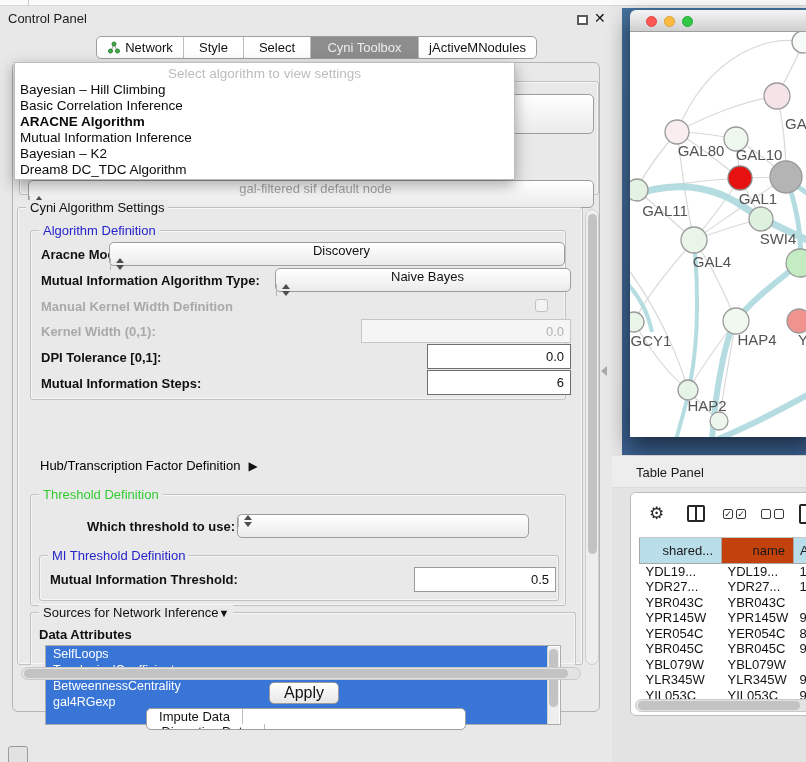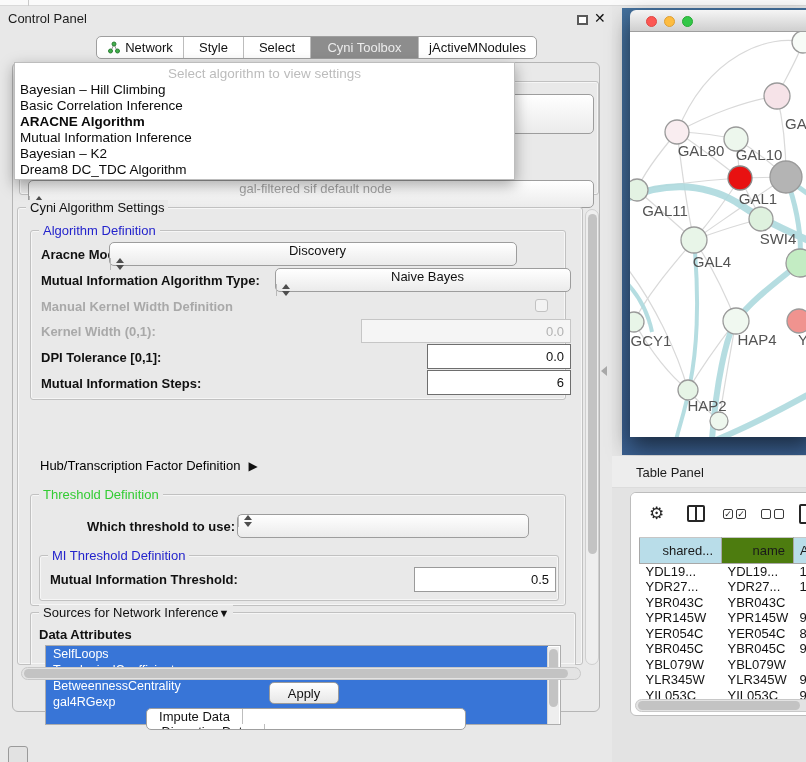--- a/index.html
+++ b/index.html
@@ -50,21 +50,21 @@
 
   .vscroll { background:#eeeeee; border:1px solid #cfcfcf; border-radius:7px; }
   .vthumb { position:absolute; left:1px; width:9px; background:#c3c3c3; border-radius:5px; }
   .hscroll { background:#e3e3e3; border:1px solid #c8c8c8; border-radius:7px; }
   .hthumb { position:absolute; top:1px; height:9px; background:#c3c3c3; border-radius:5px; }
 
   .listbox { background:#fff; border:1px solid #adadad; overflow:hidden; }
   .litem { height:16px; line-height:16px; font-size:12.5px; color:#fff; padding-left:7px; }
 
   .btn { background:linear-gradient(#ffffff,#e7e7e7); border:1px solid #9b9b9b; border-radius:5px;
-         font-size:13px; color:#111; display:flex; align-items:center; justify-content:center; }
+         font-size:16px; color:#111; display:flex; align-items:center; justify-content:center; }
 
   
   #algo-dropdown { left:14px; top:56px; width:501px; height:118px; background:#fff; border:1px solid #bdbdbd;
                    box-shadow:0 5px 14px rgba(0,0,0,.35); z-index:50; }
   #dd-placeholder { text-align:center; font-size:13.5px; color:#bcbcbc; padding-top:3px; height:19px; }
   .dd-item { font-size:13.5px; color:#0a0a0a; height:16px; line-height:16px; padding-left:5px; white-space:nowrap; }
   .dd-item.bold { font-weight:bold; }
 
   
   #blue-panel { left:622px; top:8px; width:184px; height:447px; background:linear-gradient(#44709c,#3a5f8f); }
@@ -81,21 +81,21 @@
 
   #table-card { left:630px; top:492px; width:192px; height:224px; background:#fff; border:1px solid #bdbdbd; border-radius:6px; overflow:hidden; }
   .ticon { color:#262626; }
   .chkpair { display:flex; gap:3px; }
   .mini-chk { width:10px; height:10px; border:1.6px solid #3a3a3a; border-radius:2px; font-size:9px; line-height:8px; color:#222; text-align:center; }
   th,td { font-weight:normal; }
   #data-table { border-collapse:collapse; table-layout:fixed; width:240px; font-size:13px; }
   #data-table th { height:26px; border:1px solid #a8a8a8; border-top:1px solid #c6c6c6; text-align:right; padding-right:8px; color:#1a1a1a; }
   #data-table td { height:15.5px; padding:0 0 0 6px; color:#141414; white-space:nowrap; overflow:hidden; }
   .hd-blue { background:#b9dde9; }
-  .hd-gray { background:#4d7c0f; }
+  .hd-gray { background:#c2410c; }
 
   #mini-btn { left:8px; top:746px; width:20px; height:20px; background:#e2e2e2; border:1px solid #9a9a9a; border-radius:3px; }
   #splitter { left:601px; top:366px; width:0; height:0; border-top:5px solid transparent; border-bottom:5px solid transparent; border-right:6px solid #a9a9a9; }
   svg text { font-family:"Liberation Sans","DejaVu Sans",sans-serif; }
 </style>
 </head>
 <body>
 
 <div id="screen">
 
@@ -155,21 +155,21 @@
         </div>
       </div>
 
       <div class="groupbox abs" style="left:4px; top:144px; width:566px; height:458px;">
         <div class="gtitle">Cyni Algorithm Settings</div>
 
         <div class="groupbox abs" style="left:12px; top:22px; width:536px; height:170px;">
           <div class="gtitle blue" style="background:#e9e9e9;">Algorithm Definition</div>
 
           <div class="lbl abs" style="left:10px; top:16px;">Aracne Mode:</div>
-          <div class="combo abs" style="left:78px; top:11px; width:408px; height:24px;">
+          <div class="combo abs" style="left:78px; top:11px; width:456px; height:24px;">
             <span class="ctext">Discovery</span>
             <div class="spin">
                 <div class="tri-up"></div>
                 <div class="tri-dn"></div>
               </div>
           </div>
 
           <div class="lbl abs" style="left:10px; top:42px;">Mutual Information Algorithm Type:</div>
           <div class="combo abs" style="left:244px; top:37px; width:296px; height:24px;">
             <span class="ctext">Naive Bayes</span>

